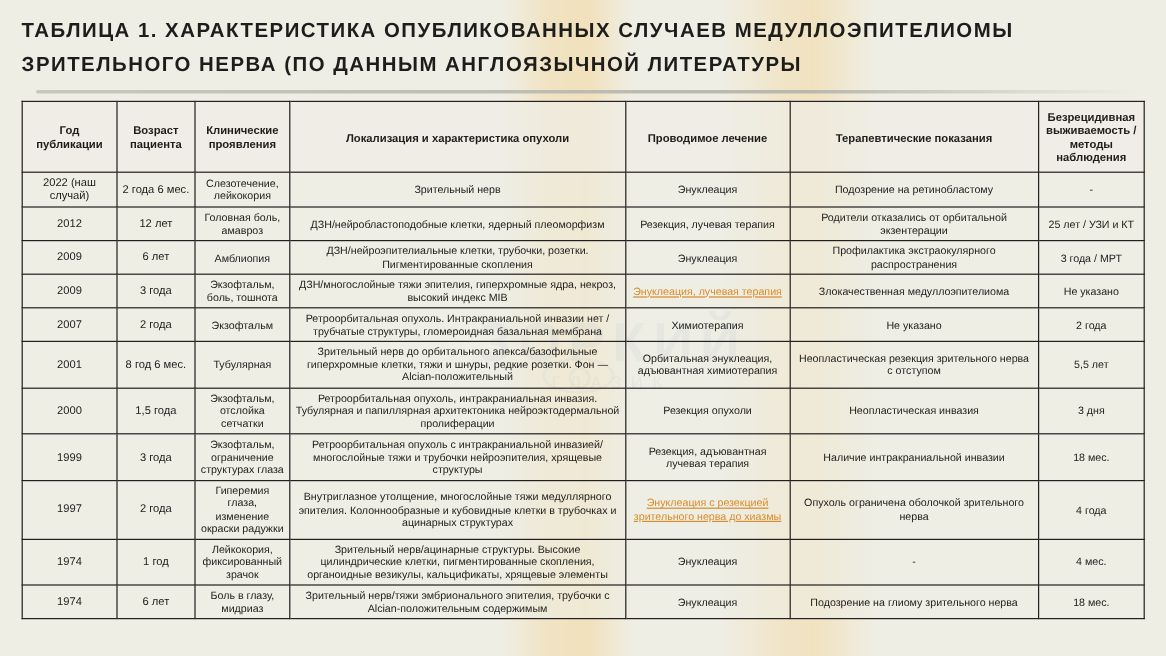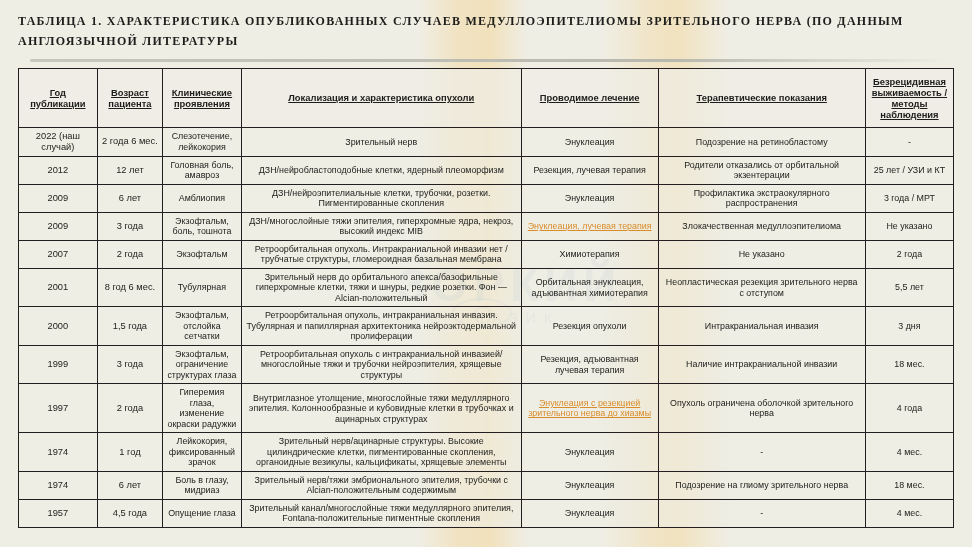--- a/index.html
+++ b/index.html
@@ -100,26 +100,25 @@
     width: 14px; height: 14px;
     border: 2px solid rgba(120,150,180,0.18);
     border-radius: 50%;
   }
 
   
   #title {
     position: relative;
     z-index: 2;
     padding: 12px 18px 0 18px;
-    font-size: 12px;
+    font-size: 17px;
     font-weight: bold;
     letter-spacing: 1.25px;
     line-height: 1.65;
     text-transform: uppercase;
-    font-family: Liberation Serif, serif;
   }
   #title-rule {
     position: relative;
     z-index: 2;
     margin: 7px 22px 0 30px;
     height: 3px;
     background: linear-gradient(to right, #c8c7bd 0%, #b9b8ae 70%, #efeee5 100%);
     border-radius: 2px;
   }
 
@@ -142,21 +141,20 @@
     text-align: center;
     vertical-align: middle;
     line-height: 1.18;
     background: rgba(238,237,228,0.62);
   }
   table.med thead th {
     font-size: 9.4px;
     font-weight: bold;
     padding: 7px 3px;
     background: rgba(238,237,228,0.72);
-    text-decoration: underline;
   }
   table.med tbody td {
     font-size: 8.9px;
     font-weight: normal;
   }
   table.med tbody td.yr,
   table.med tbody td.age {
     font-size: 9.3px;
   }
   .c0 { width: 76px; }
@@ -263,21 +261,21 @@
           <td>Орбитальная энуклеация, адъювантная химиотерапия</td>
           <td>Неопластическая резекция зрительного нерва с отступом</td>
           <td>5,5 лет</td>
         </tr>
         <tr>
           <td class="yr">2000</td>
           <td class="age">1,5 года</td>
           <td>Экзофтальм, отслойка сетчатки</td>
           <td>Ретроорбитальная опухоль, интракраниальная инвазия. Тубулярная и папиллярная архитектоника нейроэктодермальной пролиферации</td>
           <td>Резекция опухоли</td>
-          <td>Интракраниальная инвазия</td>
+          <td>Неопластическая инвазия</td>
           <td>3 дня</td>
         </tr>
         <tr>
           <td class="yr">1999</td>
           <td class="age">3 года</td>
           <td>Экзофтальм, ограничение структурах глаза</td>
           <td>Ретроорбитальная опухоль с интракраниальной инвазией/ многослойные тяжи и трубочки нейроэпителия, хрящевые структуры</td>
           <td>Резекция, адъювантная лучевая терапия</td>
           <td>Наличие интракраниальной инвазии</td>
           <td>18 мес.</td>
@@ -302,24 +300,15 @@
         </tr>
         <tr>
           <td class="yr">1974</td>
           <td class="age">6 лет</td>
           <td>Боль в глазу, мидриаз</td>
           <td>Зрительный нерв/тяжи эмбрионального эпителия, трубочки с Alcian-положительным содержимым</td>
           <td>Энуклеация</td>
           <td>Подозрение на глиому зрительного нерва</td>
           <td>18 мес.</td>
         </tr>
-        <tr>
-          <td class="yr">1957</td>
-          <td class="age">4,5 года</td>
-          <td>Опущение глаза</td>
-          <td>Зрительный канал/многослойные тяжи медуллярного эпителия, Fontana-положительные пигментные скопления</td>
-          <td>Энуклеация</td>
-          <td>-</td>
-          <td>4 мес.</td>
-        </tr>
       </tbody>
   </table>
 </div>
 
 </body></html>

